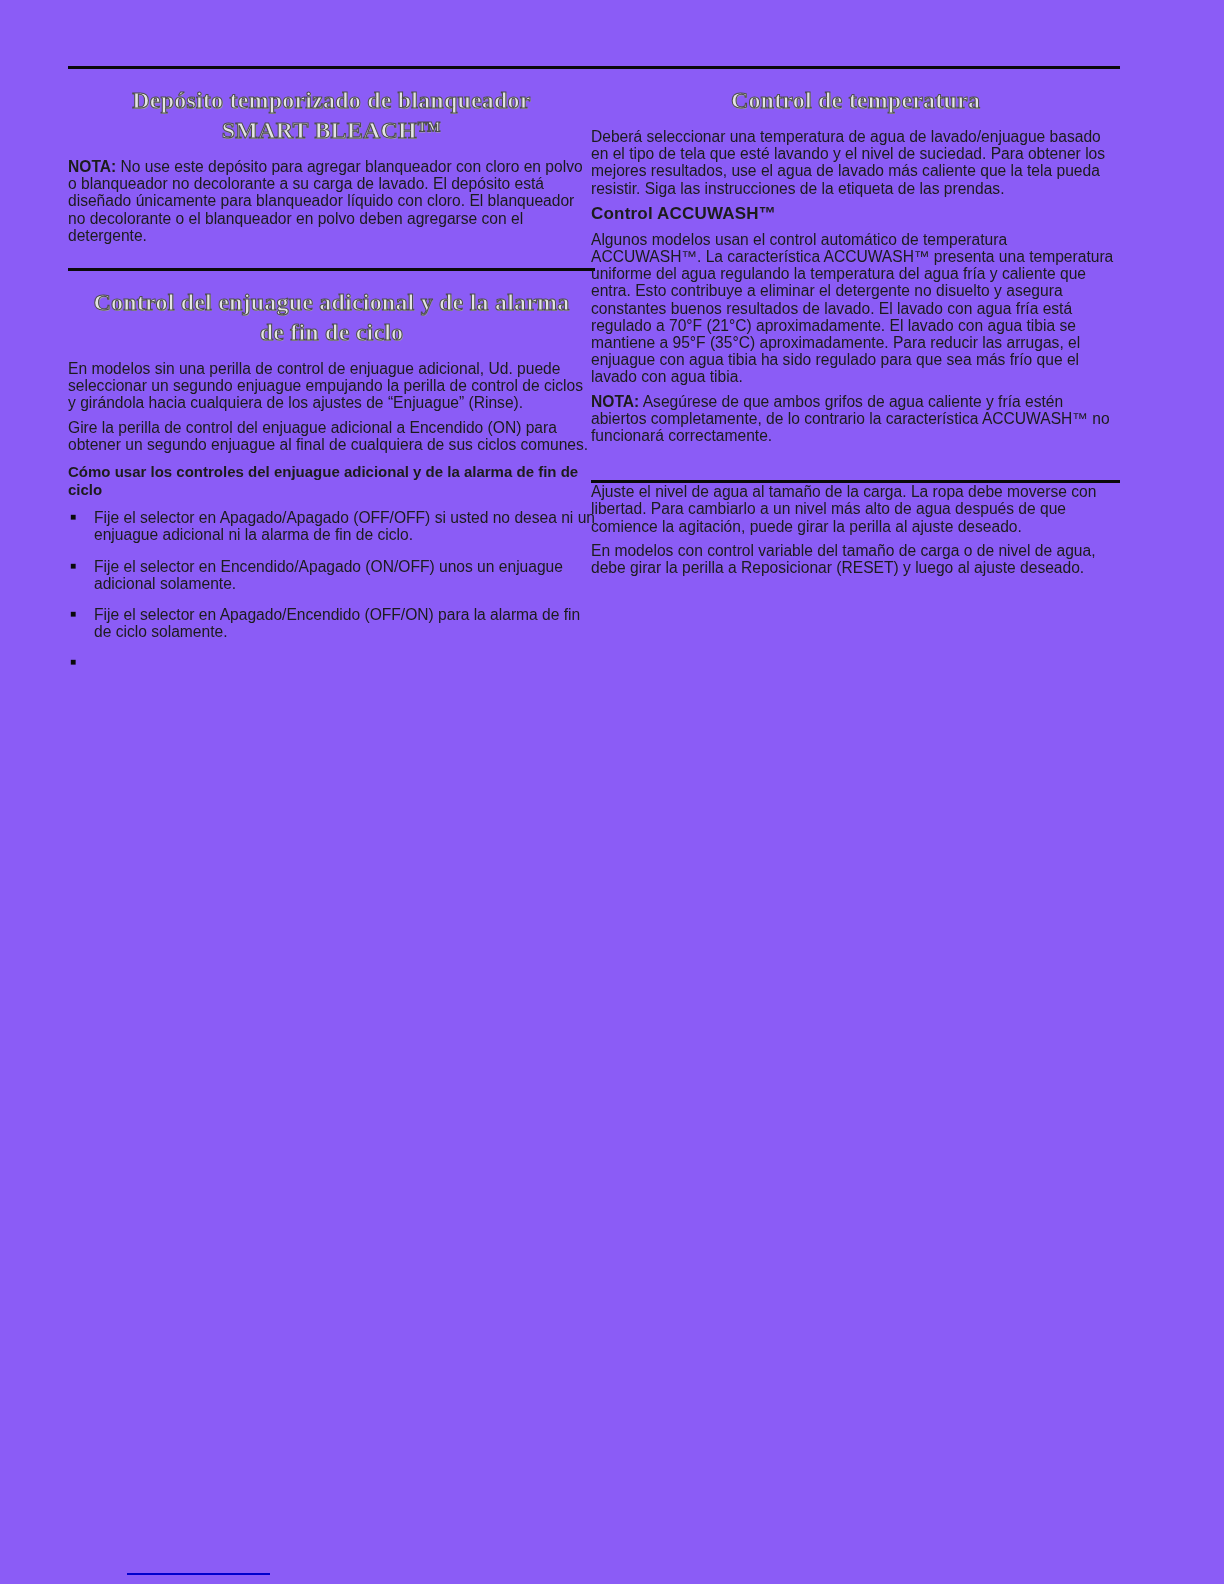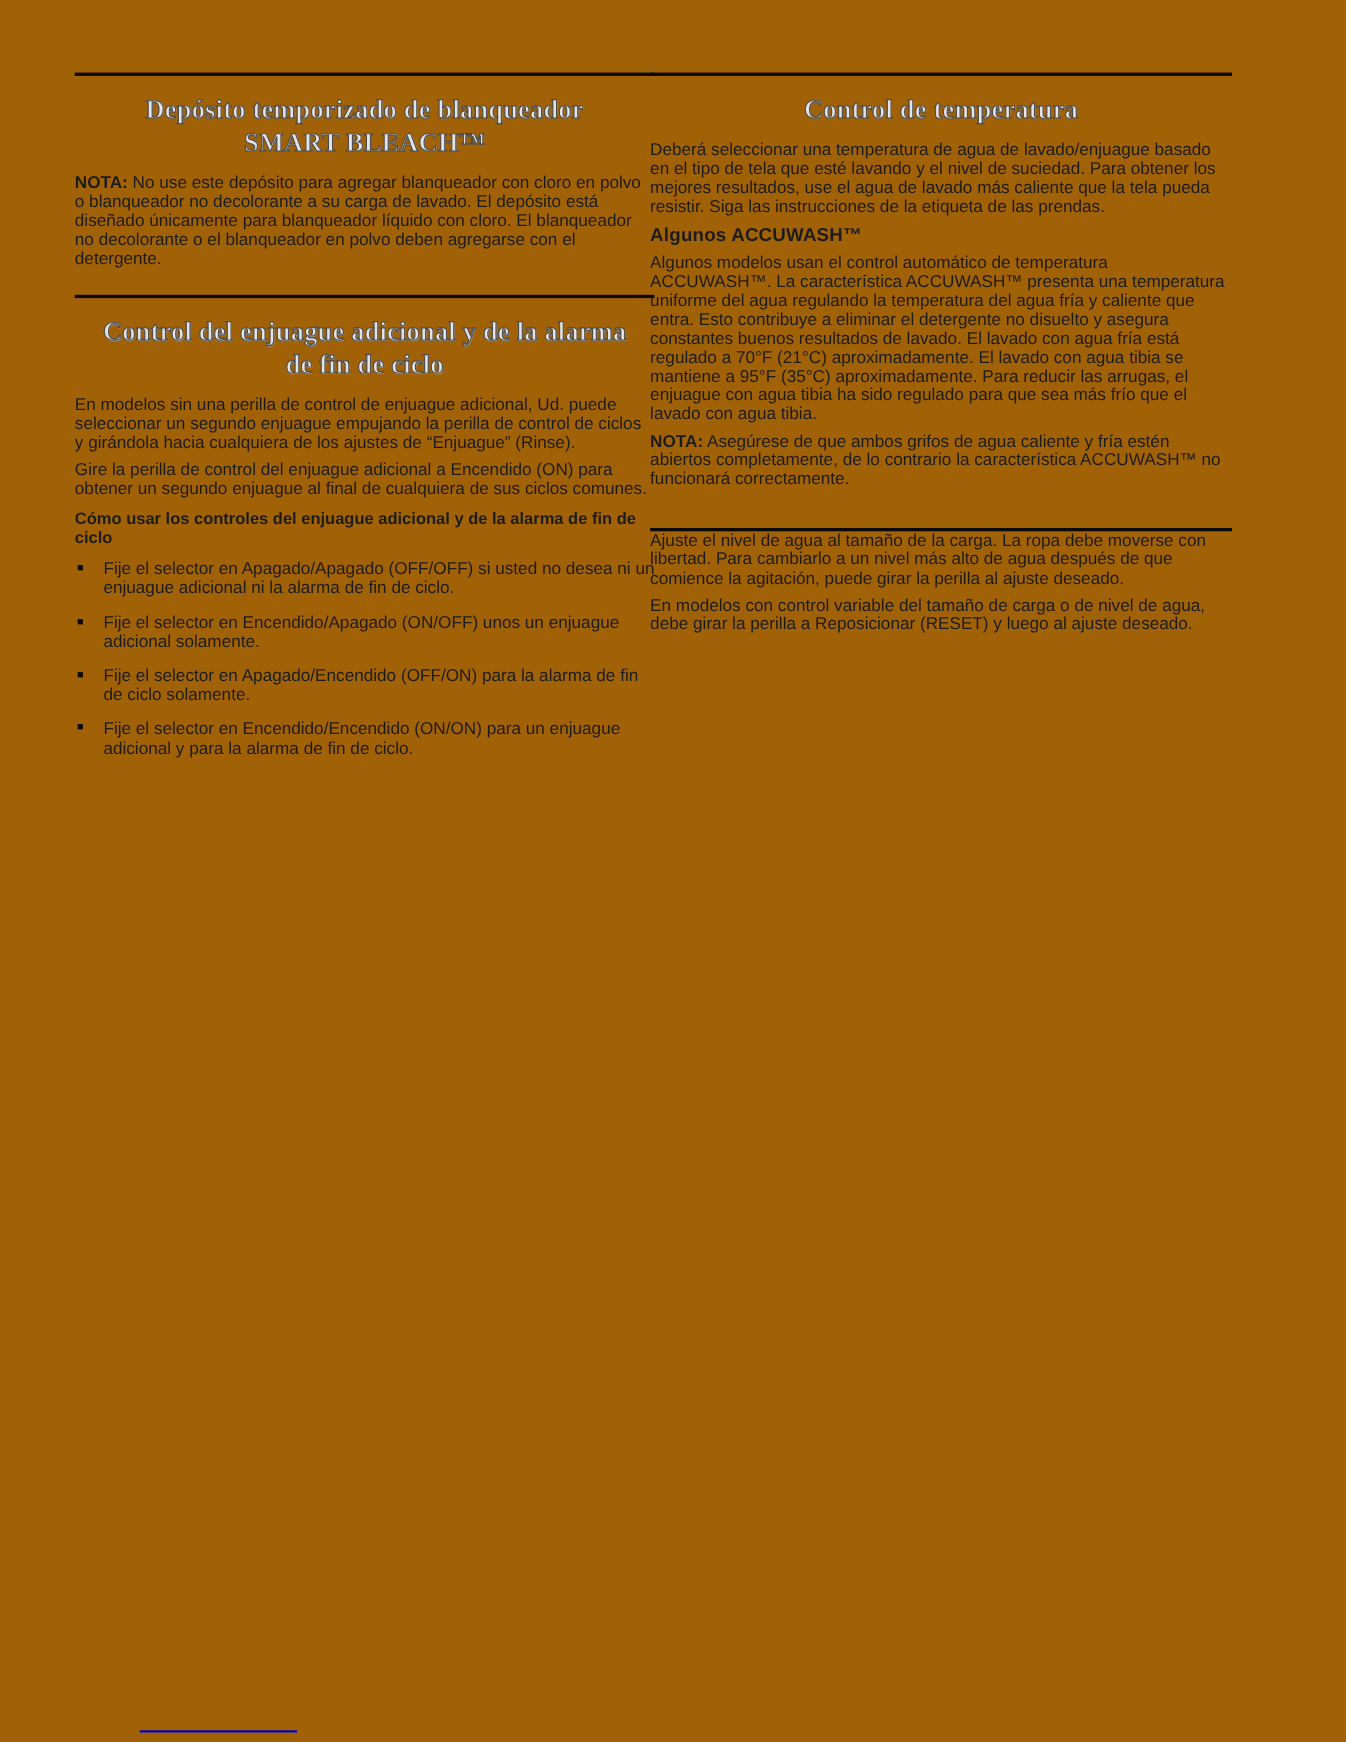--- a/index.html
+++ b/index.html
@@ -4,21 +4,21 @@
 <style>
   html, body { margin: 0; padding: 0; }
   body {
     width: 1224px; height: 1584px;
     background: #ffffff;
     font-family: "Liberation Sans", sans-serif;
     color: #1c1c1c;
     position: relative;
     overflow: hidden;
   }
-  .page { position: absolute; inset: 0; background: #a16207; }
+  .page { position: absolute; inset: 0; background: #8b5cf6; }
 
   .col { position: absolute; top: 66px; }
   .col-left  { left: 68px;  width: 527px; }
   .col-right { left: 591px; width: 529px; }
 
   .rule { height: 3px; background: #0a0a0a; }
   .rule-mid-left  { margin-top: 24px; }
   .rule-mid-right { margin-top: 36px; }
 
   .outline-heading {
@@ -114,33 +114,32 @@
         <div class="bullet-item">
           <span class="bullet-marker">■</span>
           <span class="bullet-text">Fije el selector en Encendido/Apagado (ON/OFF) unos un enjuague adicional solamente.</span>
         </div>
         <div class="bullet-item">
           <span class="bullet-marker">■</span>
           <span class="bullet-text">Fije el selector en Apagado/Encendido (OFF/ON) para la alarma de fin de ciclo solamente.</span>
         </div>
         <div class="bullet-item">
           <span class="bullet-marker">■</span>
-          <span class="bullet-text">Fije el selector en Encendido/Encendido (ON/ON) para un enjuague adicional y para la alarma de fin de ciclo.</span>
         </div>
       </div>
     </section>
   </div>
 
   <div class="col col-right">
     <div class="rule"></div>
 
     <section>
       <h2 class="outline-heading">Control de temperatura</h2>
       <p class="body-text">Deberá seleccionar una temperatura de agua de lavado/enjuague basado en el tipo de tela que esté lavando y el nivel de suciedad. Para obtener los mejores resultados, use el agua de lavado más caliente que la tela pueda resistir. Siga las instrucciones de la etiqueta de las prendas.</p>
-      <h3 class="accu-subhead">Algunos ACCUWASH™</h3>
+      <h3 class="accu-subhead">Control ACCUWASH™</h3>
       <p class="body-text">Algunos modelos usan el control automático de temperatura ACCUWASH™. La característica ACCUWASH™ presenta una temperatura uniforme del agua regulando la temperatura del agua fría y caliente que entra. Esto contribuye a eliminar el detergente no disuelto y asegura constantes buenos resultados de lavado. El lavado con agua fría está regulado a 70°F (21°C) aproximadamente. El lavado con agua tibia se mantiene a 95°F (35°C) aproximadamente. Para reducir las arrugas, el enjuague con agua tibia ha sido regulado para que sea más frío que el lavado con agua tibia.</p>
       <p class="body-text"><b class="note-label">NOTA:</b> <span>Asegúrese de que ambos grifos de agua caliente y fría estén abiertos completamente, de lo contrario la característica ACCUWASH™ no funcionará correctamente.</span></p>
     </section>
 
     <div class="rule rule-mid-right"></div>
 
     <section>
       <p class="body-text">Ajuste el nivel de agua al tamaño de la carga. La ropa debe moverse con libertad. Para cambiarlo a un nivel más alto de agua después de que comience la agitación, puede girar la perilla al ajuste deseado.</p>
       <p class="body-text">En modelos con control variable del tamaño de carga o de nivel de agua, debe girar la perilla a Reposicionar (RESET) y luego al ajuste deseado.</p>
     </section>

